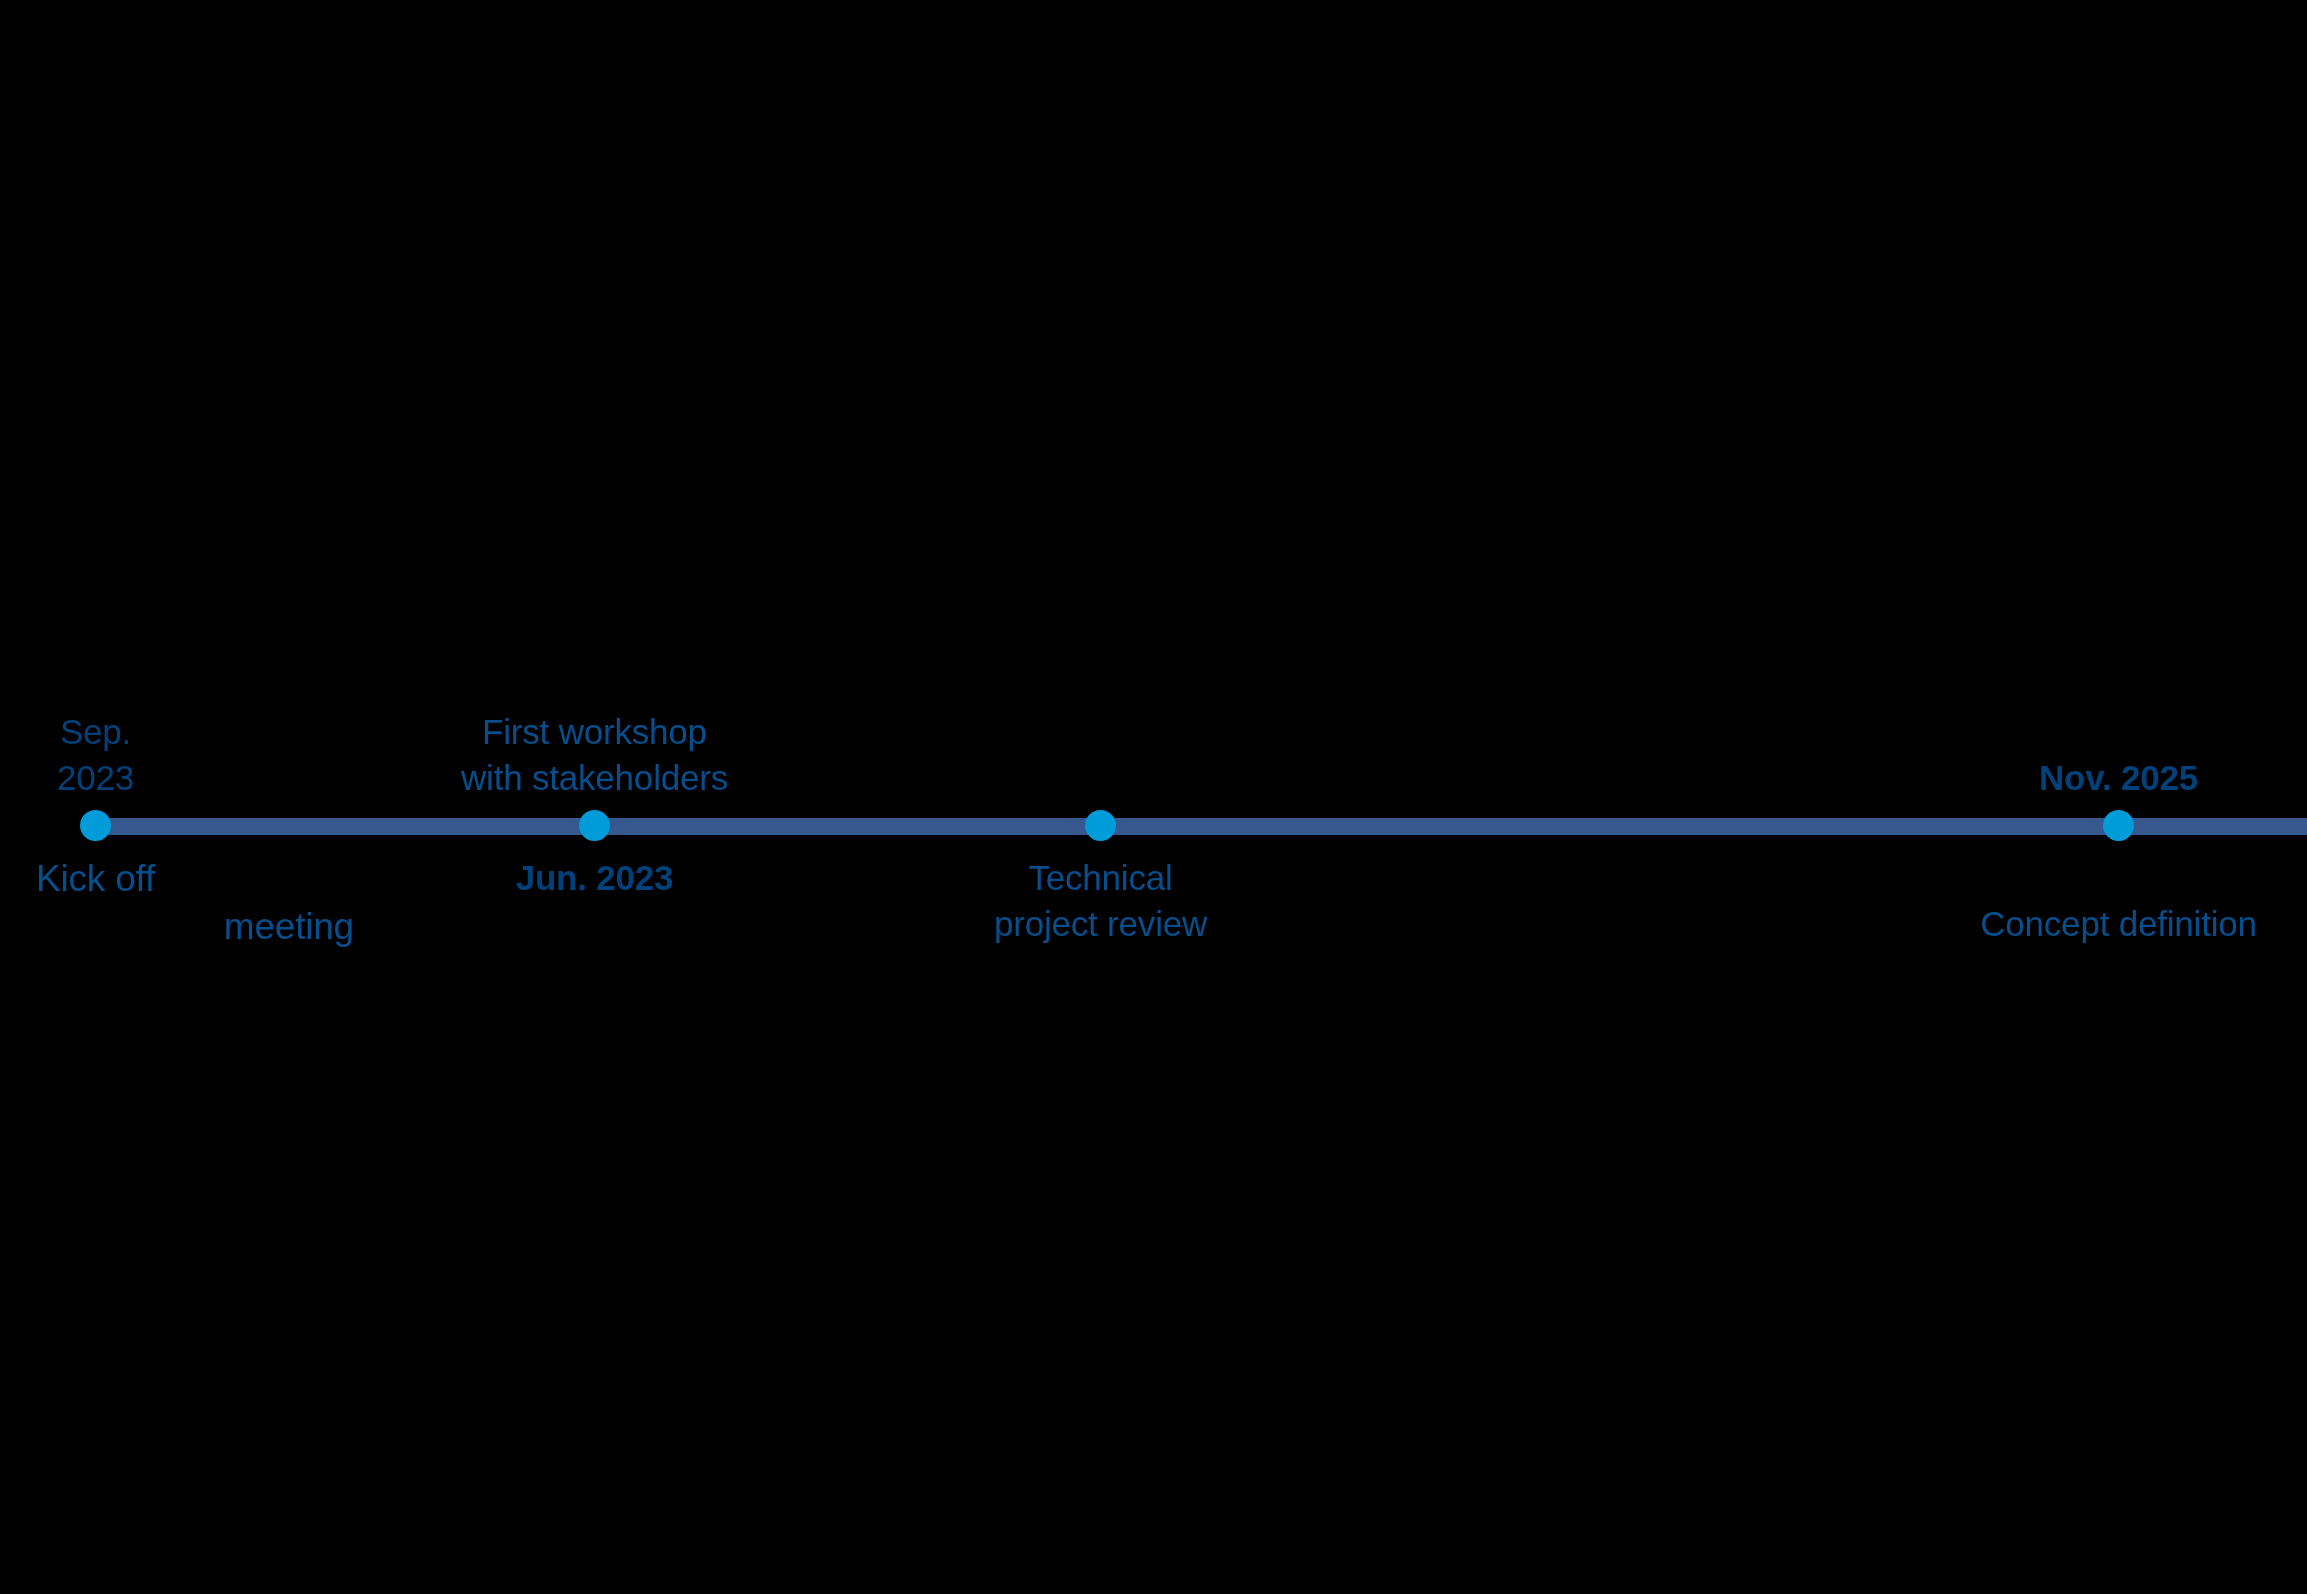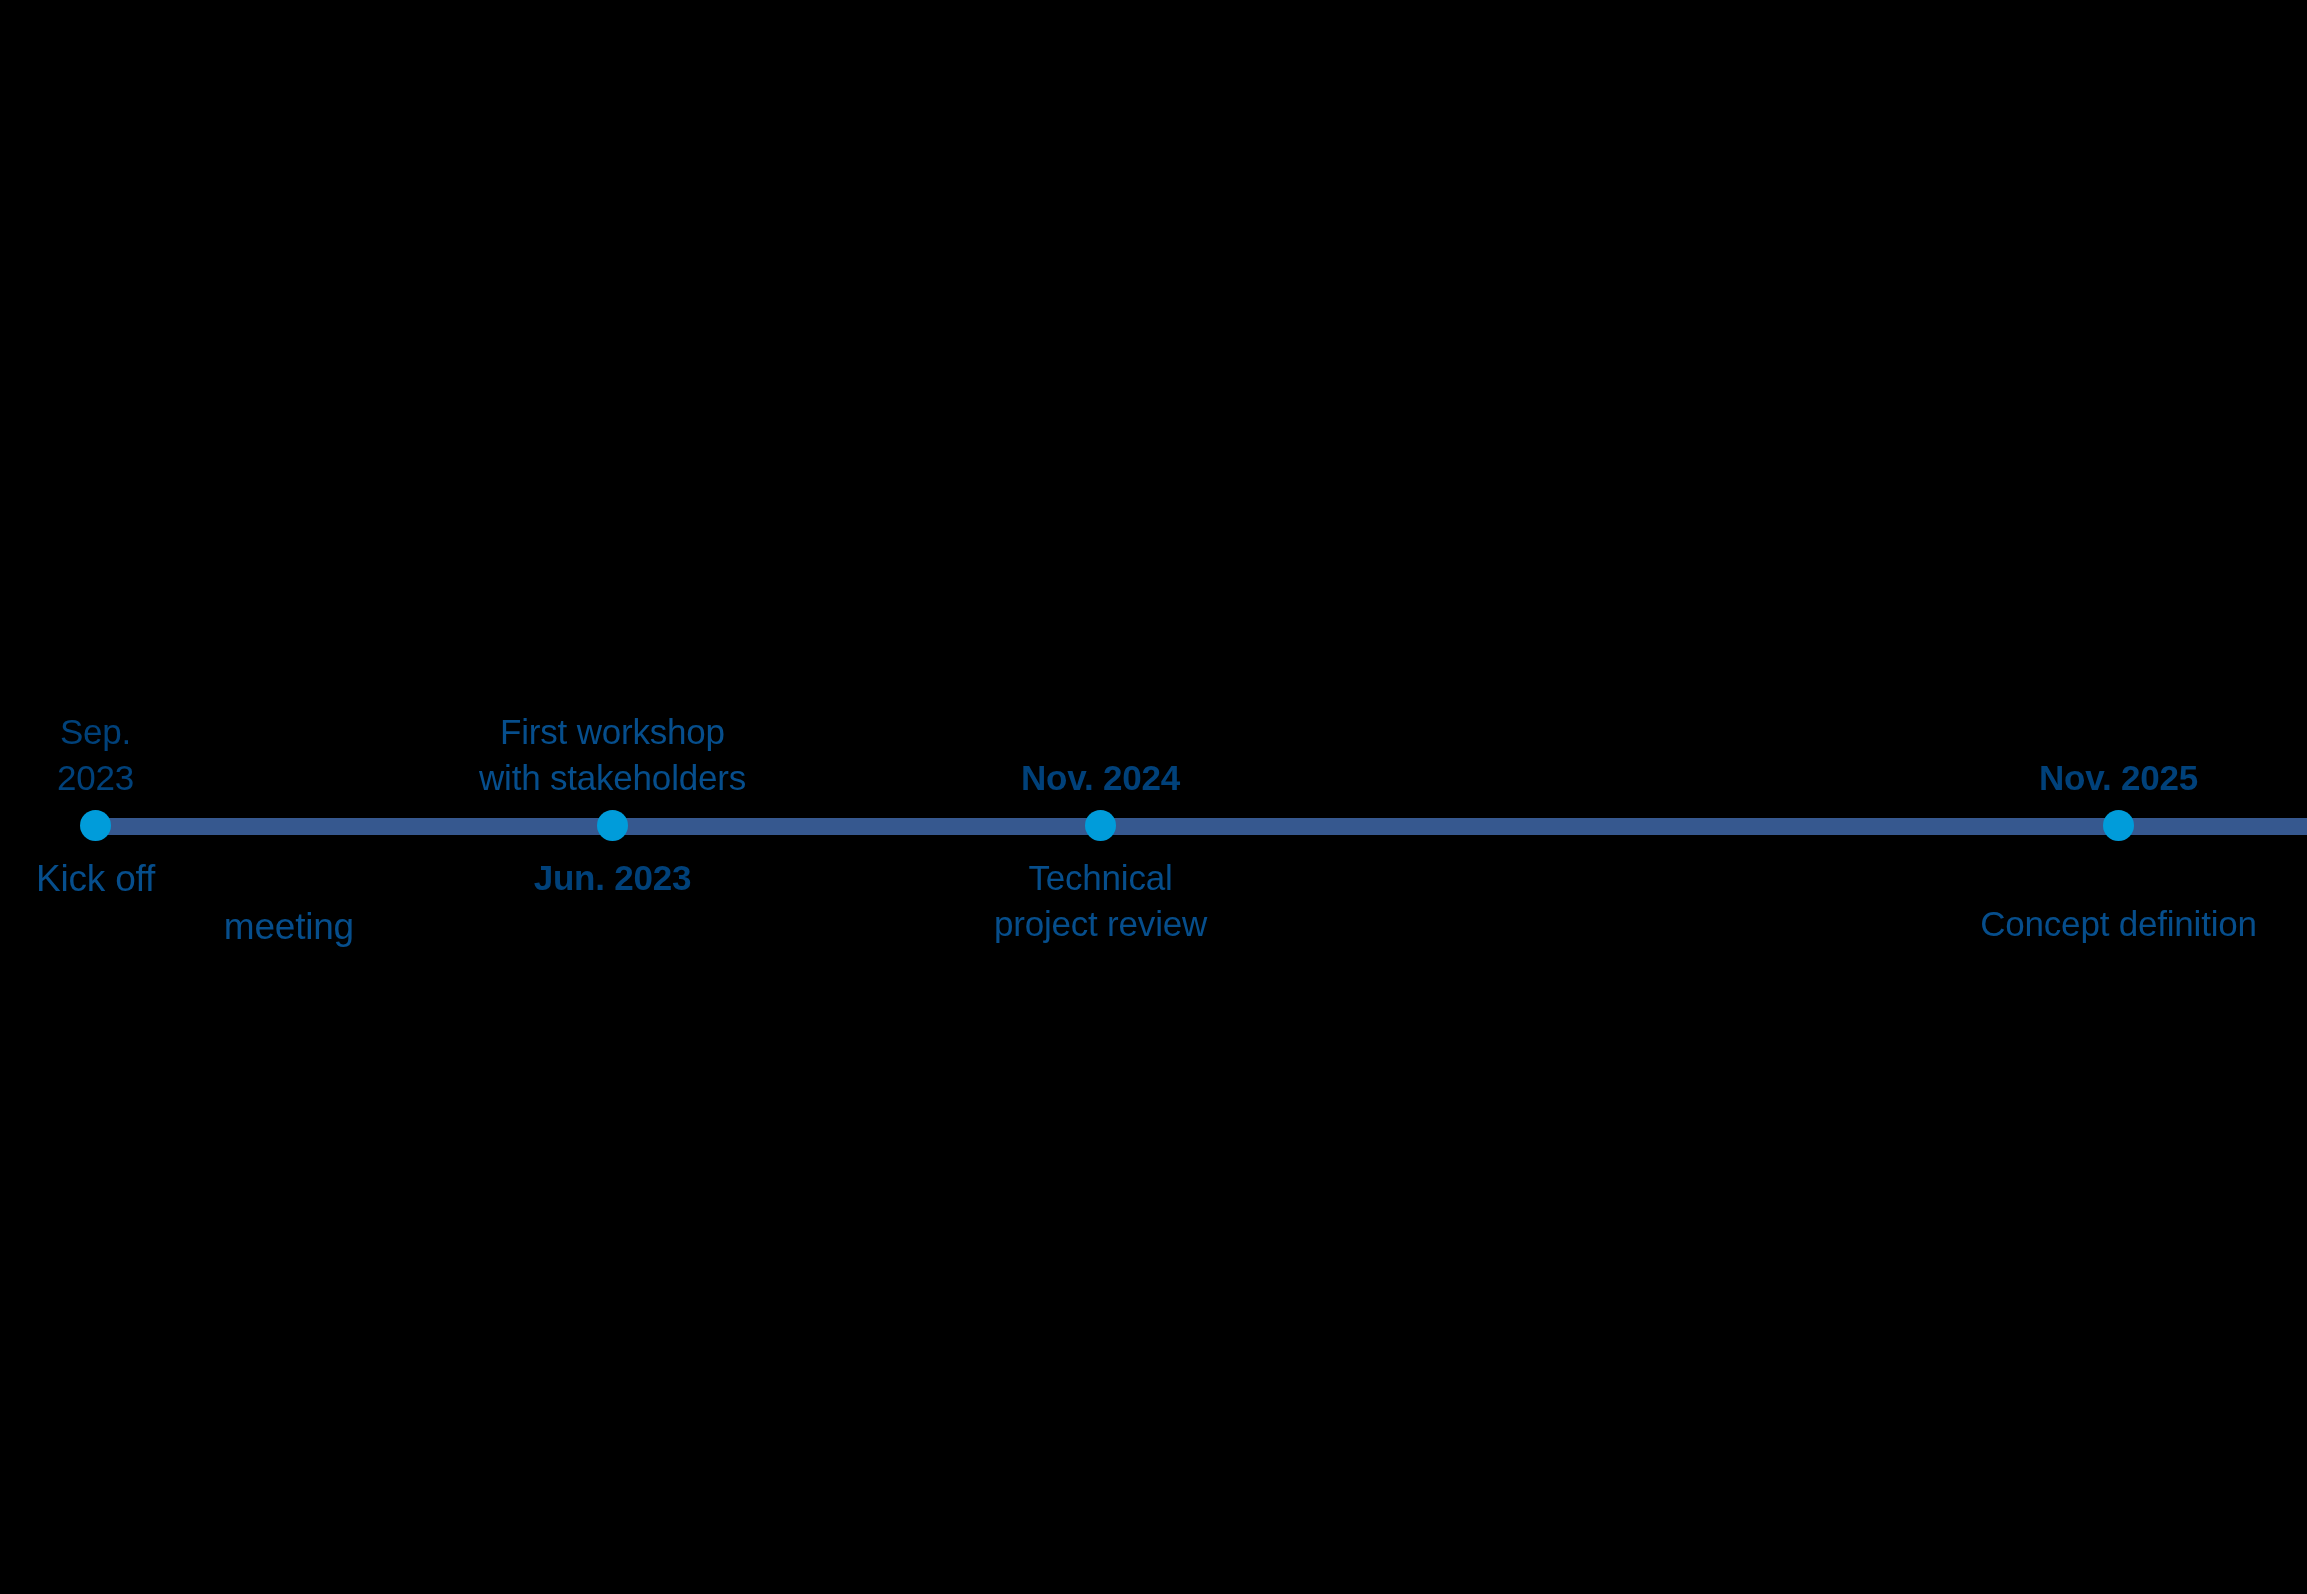--- a/index.html
+++ b/index.html
@@ -115,35 +115,32 @@
       <span class="date">Sep.</span>
       <span class="date line2">2023</span>
     </div>
     <div class="node"></div>
     <div class="below">
       <span class="desc">Kick off</span>
       <span class="desc line2">meeting</span>
     </div>
   </div>
 
-  <div class="milestone" style="left:612px;">
+  <div class="milestone" style="left:594px;">
     <div class="above">
       <span class="desc">First workshop</span>
       <span class="desc line2">with stakeholders</span>
     </div>
     <div class="node"></div>
     <div class="below">
       <span class="date">Jun. 2023</span>
     </div>
   </div>
 
   <div class="milestone" style="left:1100px;">
-    <div class="above">
-      <span class="date">Nov. 2024</span>
-    </div>
     <div class="node"></div>
     <div class="below">
       <span class="desc">Technical</span>
       <span class="desc line2">project review</span>
     </div>
   </div>
 
 
   <div class="milestone" style="left:2118px;">
     <div class="above">

